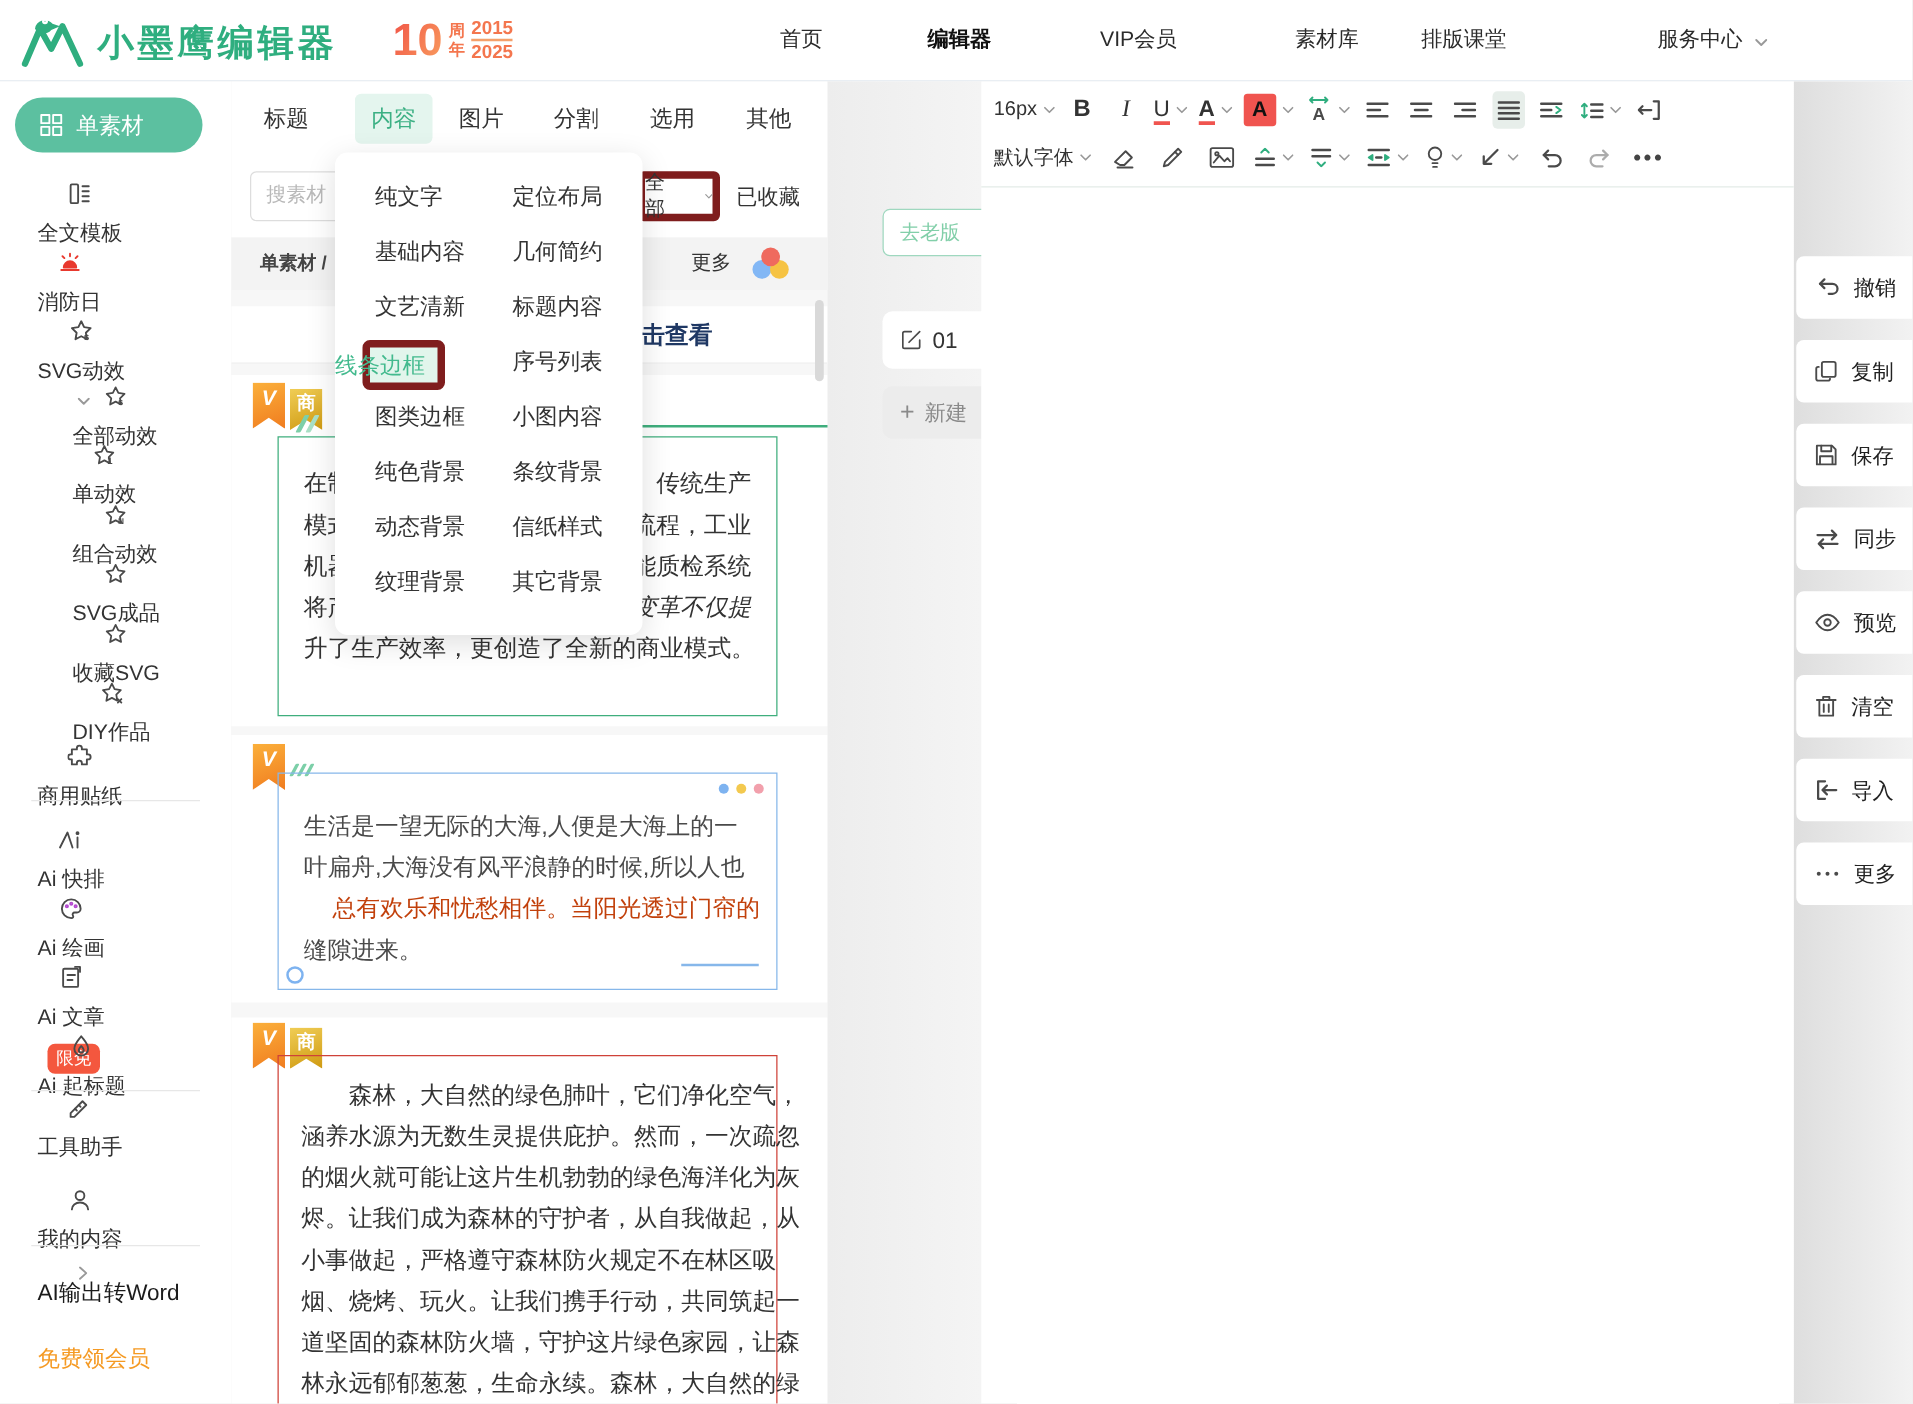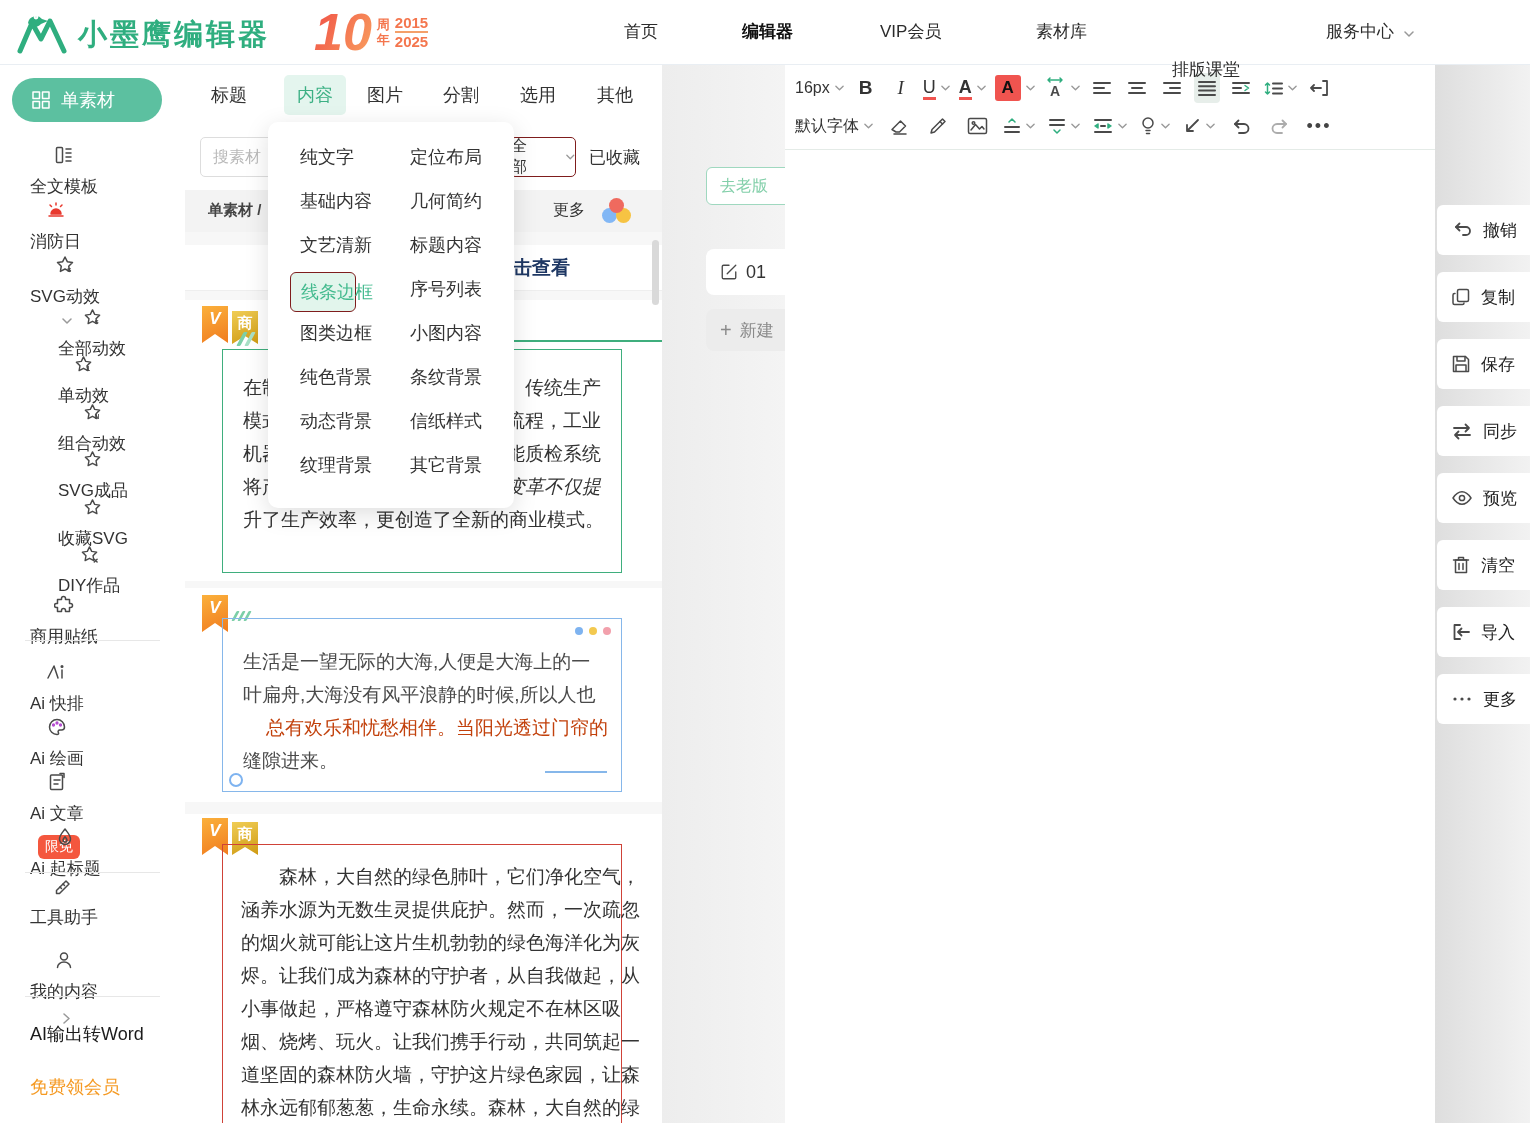--- a/index.html
+++ b/index.html
@@ -11,42 +11,42 @@
   .ic .fl{fill:#4a4a4a;stroke:none;}
   .ic .tx{fill:#4a4a4a;stroke:none;font-weight:bold;font-family:"Liberation Sans",sans-serif;}
   .ic.red *{stroke:#e8392e;} .ic.red .fl{fill:#e8392e;}
   .ic.white *{stroke:#fff;}
   .chev{display:inline-block;margin-left:5px;}
   .chev *{stroke:#999;fill:none;stroke-width:1.5;stroke-linecap:round;stroke-linejoin:round;}
   
   .header{left:0;top:0;width:1530px;height:64px;background:#fff;border-bottom:1px solid #e9eef3;z-index:40;}
   .brand{left:78px;top:15px;font-size:29px;font-weight:bold;color:#2fae7f;letter-spacing:3px;}
   .anniv{left:314px;top:8px;display:flex;align-items:center;gap:5px;color:#f4694e;}
-  .anniv .ten{font-size:52px;font-weight:bold;line-height:48px;background:linear-gradient(120deg,#f04f46,#f9a05f);-webkit-background-clip:text;background-clip:text;color:transparent;font-style:italic;}
+  .anniv .ten{font-size:36px;font-weight:bold;line-height:48px;background:linear-gradient(120deg,#f04f46,#f9a05f);-webkit-background-clip:text;background-clip:text;color:transparent;}
   .anniv .zn{display:flex;flex-direction:column;font-size:13px;font-weight:bold;line-height:15px;color:#f4764e;}
   .anniv .yrs{display:flex;flex-direction:column;font-size:15px;font-weight:bold;line-height:17px;color:#f4764e;}
   .anniv .yrs .y1{border-bottom:2px solid #f4a06a;}
   .navitem{top:20px;font-size:17px;color:#2b2b2b;cursor:pointer;white-space:nowrap;}
   .navitem.act{font-weight:bold;color:#111;}
   
   .sidebar{left:0;top:65px;width:185px;height:1058px;background:#fff;z-index:5;}
   .sitem{position:absolute;left:30px;display:flex;align-items:center;gap:10px;font-size:17px;color:#333;cursor:pointer;white-space:nowrap;flex-direction:column;}
   .sitem.sub{left:58px;}
   .pill{position:absolute;left:12px;top:13px;width:150px;height:44px;background:#5cc0a0;border-radius:22px;display:flex;align-items:center;gap:10px;padding-left:19px;box-sizing:border-box;color:#fff;font-size:18px;cursor:pointer;}
   .sdiv{position:absolute;left:25px;width:135px;height:1px;background:#e7e7e7;}
   .xianmian{background:#f4573e;color:#fff;font-size:14px;padding:3px 7px;border-radius:6px;margin-left:4px;}
   .link-orange{color:#f59a23;}
   
   .midpanel{left:185px;top:65px;width:477px;height:1058px;background:#f7f7f7;overflow:hidden;z-index:6;}
   .mrow-white{position:absolute;left:0;width:477px;background:#fff;}
   .mtab{position:absolute;top:18px;font-size:18px;color:#333;cursor:pointer;}
   .mtab.act{background:#e4f5ee;color:#3cb084;padding:8px 13px;border-radius:5px;top:10px;}
   .srch{position:absolute;left:15px;top:4px;width:300px;height:40px;border:1px solid #ddd;border-radius:5px;box-sizing:border-box;font-size:16px;color:#333;padding:0 12px;background:#fff;outline:none;}
   .srch::placeholder{color:#b9b9b9;}
-  .sel{position:absolute;left:325px;top:4px;width:66px;height:40px;border:1px solid #7f1d1d;border-radius:5px;box-sizing:border-box;background:#fff;display:flex;align-items:center;justify-content:flex-start;font-size:16px;color:#333;cursor:pointer;gap:23px;}
+  .sel{position:absolute;left:325px;top:4px;width:66px;height:40px;border:6px solid #7f1d1d;border-radius:5px;box-sizing:border-box;background:#fff;display:flex;align-items:center;justify-content:flex-end;font-size:16px;color:#333;cursor:pointer;gap:23px;}
   .fav{position:absolute;left:404px;top:13px;font-size:17px;color:#333;cursor:pointer;}
   .bcrow{position:absolute;left:0;top:125px;width:477px;height:42px;background:#f3f3f3;}
   .bctext{position:absolute;left:23px;top:11px;font-size:15px;color:#444;font-weight:bold;}
   .bcmore{position:absolute;left:368px;top:10px;font-size:16px;color:#333;cursor:pointer;}
   .cir{position:absolute;border-radius:50%;width:15px;height:15px;}
   .banner{position:absolute;left:0;top:180px;width:477px;height:45px;background:#fff;border-bottom:1px solid #eee;}
   .bannertext{position:absolute;left:328px;top:10px;font-size:19px;color:#1f3864;font-weight:bold;}
   .card{position:absolute;left:0;width:477px;background:#fff;cursor:pointer;}
   .ribbon{position:absolute;width:26px;color:#fff;font-weight:bold;text-align:center;clip-path:polygon(0 0,100% 0,100% 100%,50% 76%,0 100%);}
   .rb-v{background:linear-gradient(160deg,#fbb03b,#f07c1f);height:37px;font-size:17px;font-style:italic;line-height:26px;}
@@ -100,21 +100,21 @@
       </span>
       <span class="yrs">
         <span class="y1">2015</span>
         <span>2025</span>
       </span>
     </div>
     <div class="abs navitem" style="left:624px;">首页</div>
     <div class="abs navitem act" style="left:742px;">编辑器</div>
     <div class="abs navitem" style="left:880px;">VIP会员</div>
     <div class="abs navitem" style="left:1036px;">素材库</div>
-    <div class="abs navitem" style="left:1172px;margin-top:38px;">排版课堂</div>
+    <div class="abs navitem" style="left:1137px;">排版课堂</div>
     <div class="abs navitem" style="left:1326px;">
       <span>服务中心</span>
       <svg class="chev" width="10" height="6" viewBox="0 0 10 6">
           <path d="M1 1l4 4 4-4"></path>
         </svg>
     </div>
   </div>
 
   <div class="abs sidebar">
     <div class="pill">

